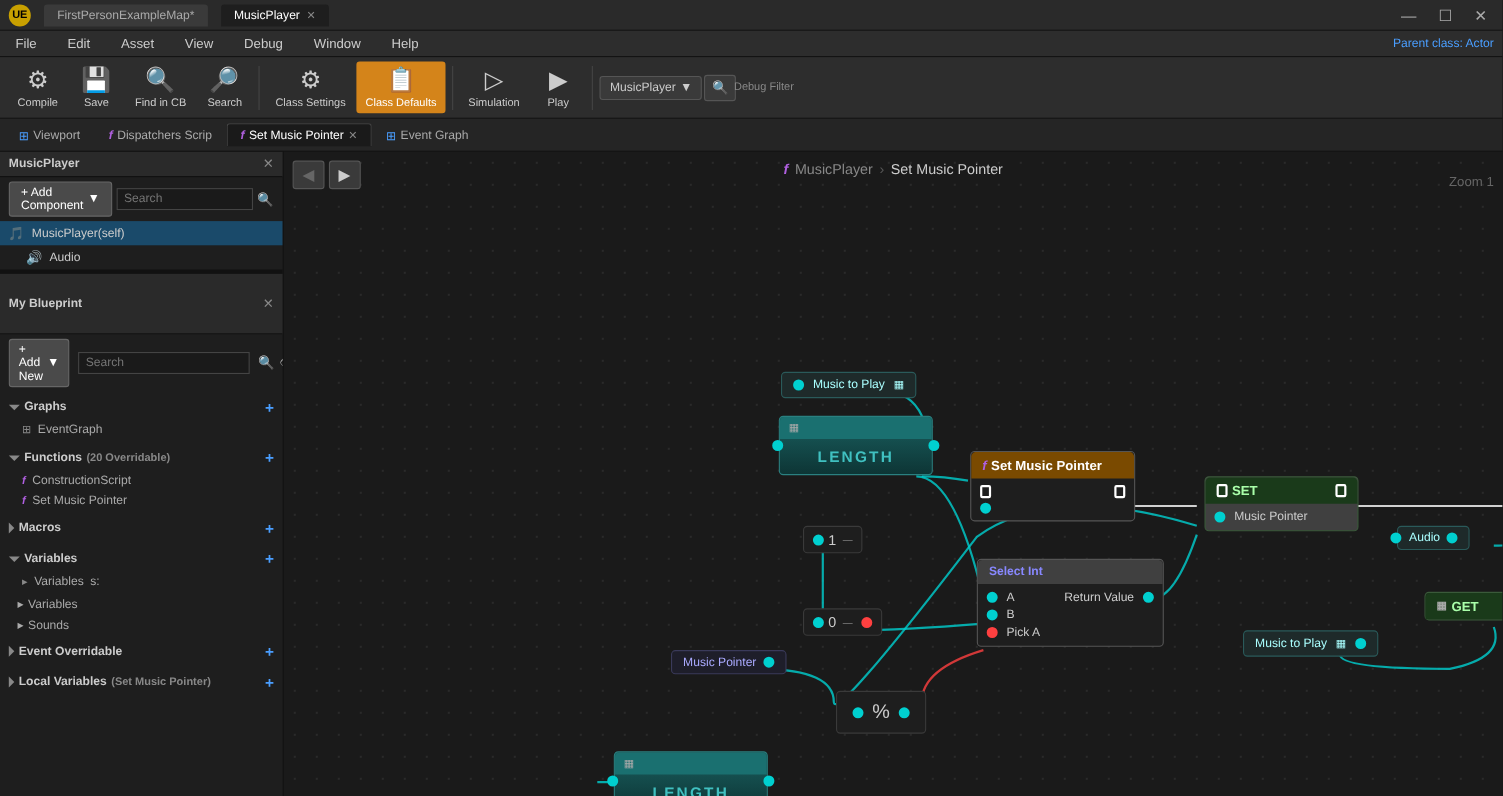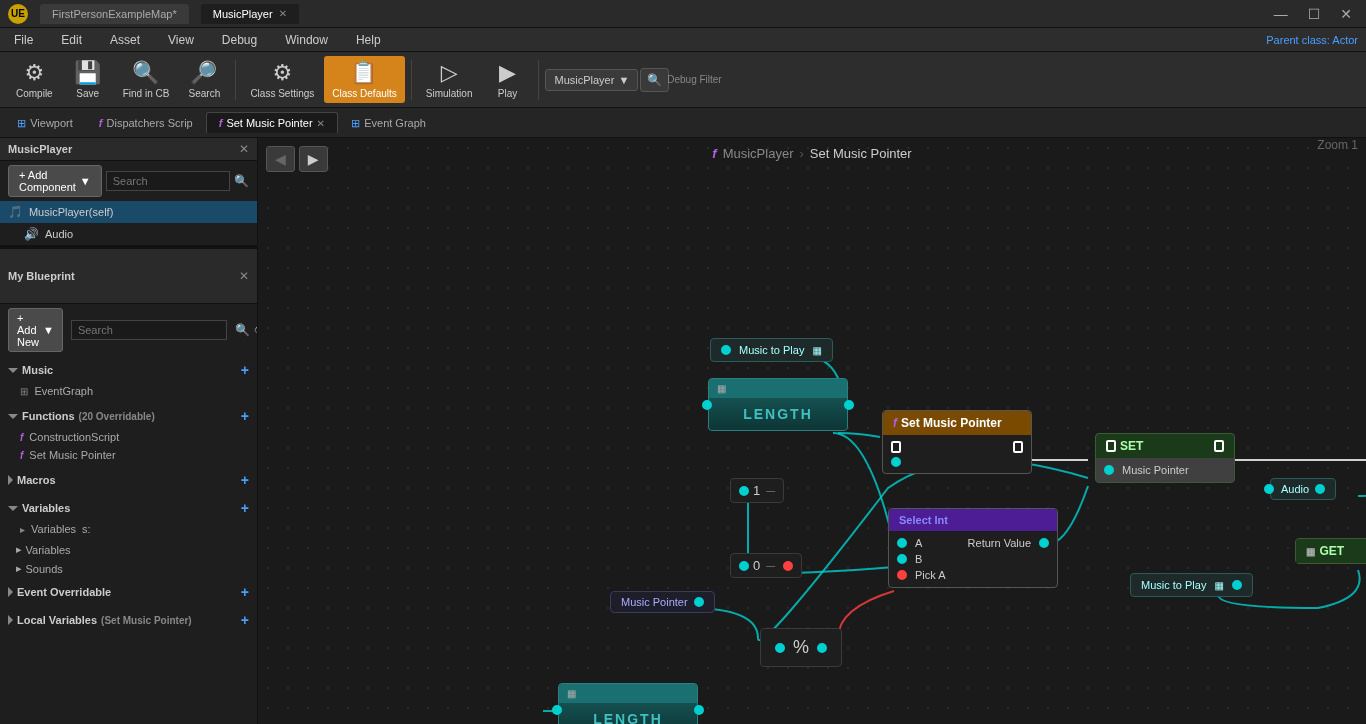--- a/index.html
+++ b/index.html
@@ -78,21 +78,21 @@
     .breadcrumb .sep { color: #555; }
     .breadcrumb .current { color: #ccc; }
     .bp-func-icon { color: #b060e0; font-style: italic; font-weight: bold; }
 
     
     .nav-btn { position: absolute; top: 8px; left: 8px; display: flex; gap: 4px; }
     .nav-arrow { background: #3a3a3a; border: 1px solid #555; padding: 4px 8px; border-radius: 3px; cursor: pointer; color: #666; font-size: 14px; }
     .nav-arrow.active { color: #ccc; }
 
     
-    .zoom-indicator { position: absolute; top: 0; right: 8px; color: #666; font-size: 12px; }
+    .zoom-indicator { position: absolute; top: 20px; right: 8px; color: #666; font-size: 12px; }
 
     
     .node { position: absolute; border-radius: 4px; overflow: visible; margin-left: 12px; }
 
     
     .node-length { background: linear-gradient(180deg, #1a6060 0%, #0d3535 100%); border: 1px solid #2a8080; border-radius: 4px; min-width: 130px; }
     .node-length-header { background: #1a7070; padding: 4px 8px; display: flex; align-items: center; gap: 4px; border-radius: 4px 4px 0 0; }
     .node-length-body { padding: 8px; display: flex; align-items: center; justify-content: center; }
     .node-length-title { font-size: 14px; font-weight: bold; color: #40c0c0; letter-spacing: 2px; }
     .node-body { padding: 4px 0; }
@@ -106,21 +106,21 @@
     
     .node-set-music { background: #1e1e1e; border: 1px solid #555; border-radius: 4px; }
     .node-set-music-header { background: #7a4a00; padding: 5px 10px; border-radius: 4px 4px 0 0; display: flex; align-items: center; gap: 4px; font-size: 12px; font-weight: bold; color: #fff; }
 
     
     .node-set { background: #404040; border: 1px solid #3a5a3a; border-radius: 4px; }
     .node-set-header { background: #1a3a1a; padding: 5px 10px; border-radius: 4px 4px 0 0; font-size: 12px; font-weight: bold; color: #aaffaa; display: flex; align-items: center; gap: 4px; }
 
     
     .node-select { background: #1e1e1e; border: 1px solid #555; border-radius: 4px; }
-    .node-select-header { background: #4c1d95; padding: 5px 10px; border-radius: 4px 4px 0 0; font-size: 11px; font-weight: bold; color: #8888ff; display: flex; align-items: center; gap: 4px; }
+    .node-select-header { background: #404040; padding: 5px 10px; border-radius: 4px 4px 0 0; font-size: 11px; font-weight: bold; color: #8888ff; display: flex; align-items: center; gap: 4px; }
 
     
     .node-get { background: #1e2a1e; border: 1px solid #3a5a3a; border-radius: 4px; }
     .node-get-header { background: #1a3a1a; padding: 5px 10px; border-radius: 4px 4px 0 0; font-size: 12px; font-weight: bold; color: #aaffaa; display: flex; align-items: center; gap: 4px; }
 
     
     .node-audio { background: #1e2a2a; border: 1px solid #2a5a5a; border-radius: 4px; }
     .node-audio-inner { padding: 4px 10px; font-size: 11px; color: #aaffff; display: flex; align-items: center; gap: 6px; }
 
     
@@ -277,21 +277,21 @@
       </div>
       <input class="bp-search" type="text" placeholder="Search" style="">
       <span style="color:#aaa;cursor:pointer;">🔍</span>
       <span class="eye-btn">👁</span>
     </div>
 
     <div class="bp-section">
       <div class="bp-section-header">
         <span class="bp-section-title">
           <span class="triangle triangle-down"></span>
-          <span>Music</span>
+          <span>Graphs</span>
         </span>
         <span class="bp-add-btn">+</span>
       </div>
       <div class="bp-item">
         <span class="item-icon graph-color">⊞</span>
         <span>EventGraph</span>
       </div>
     </div>
 
     <div class="bp-section">

